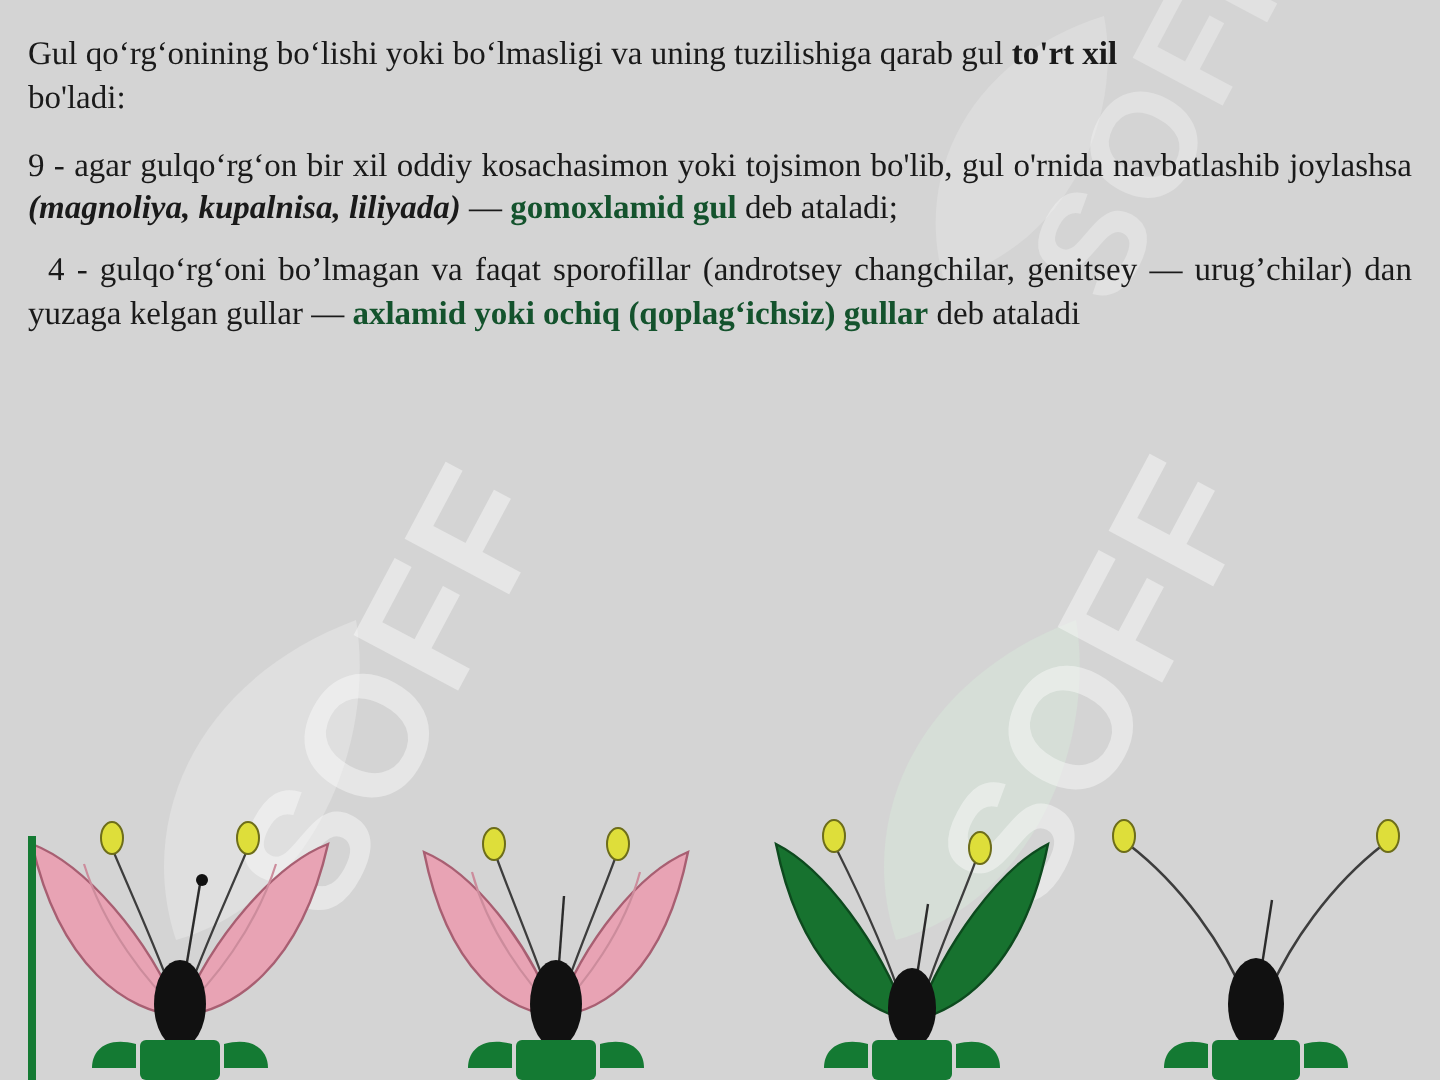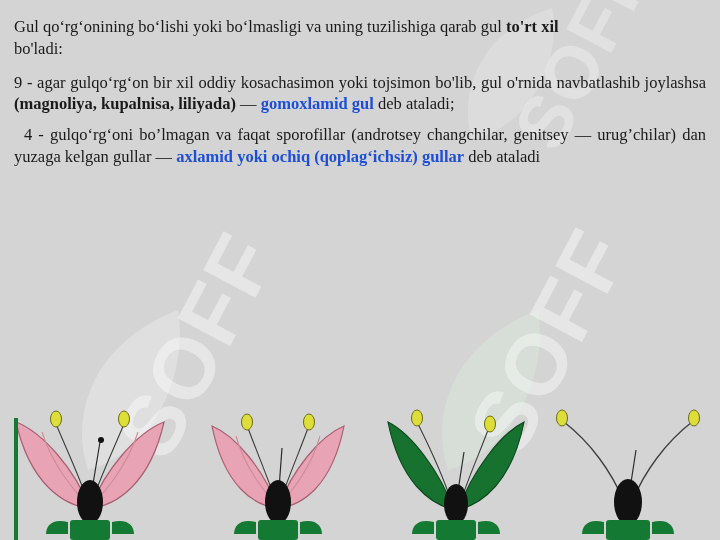--- a/index.html
+++ b/index.html
@@ -52,22 +52,22 @@
   p {
     margin: 0 0 9px 0;
     font-size: 16.5px;
     line-height: 1.32;
     color: #1a1a1a;
     text-align: justify;
     text-justify: inter-word;
   }
   p.lead { margin-bottom: 12px; }
   .b { font-weight: bold; }
-  .bi { font-weight: bold; }
-  .red { color: #1d4ed8; font-weight: bold; }
+  .bi { font-weight: bold; font-style: italic; }
+  .red { color: #14532d; font-weight: bold; }
   .indent { text-indent: 10px; }
 
   
   #figures {
     position: absolute;
     left: 0;
     top: 398px;
     width: 720px;
     height: 142px;
   }

